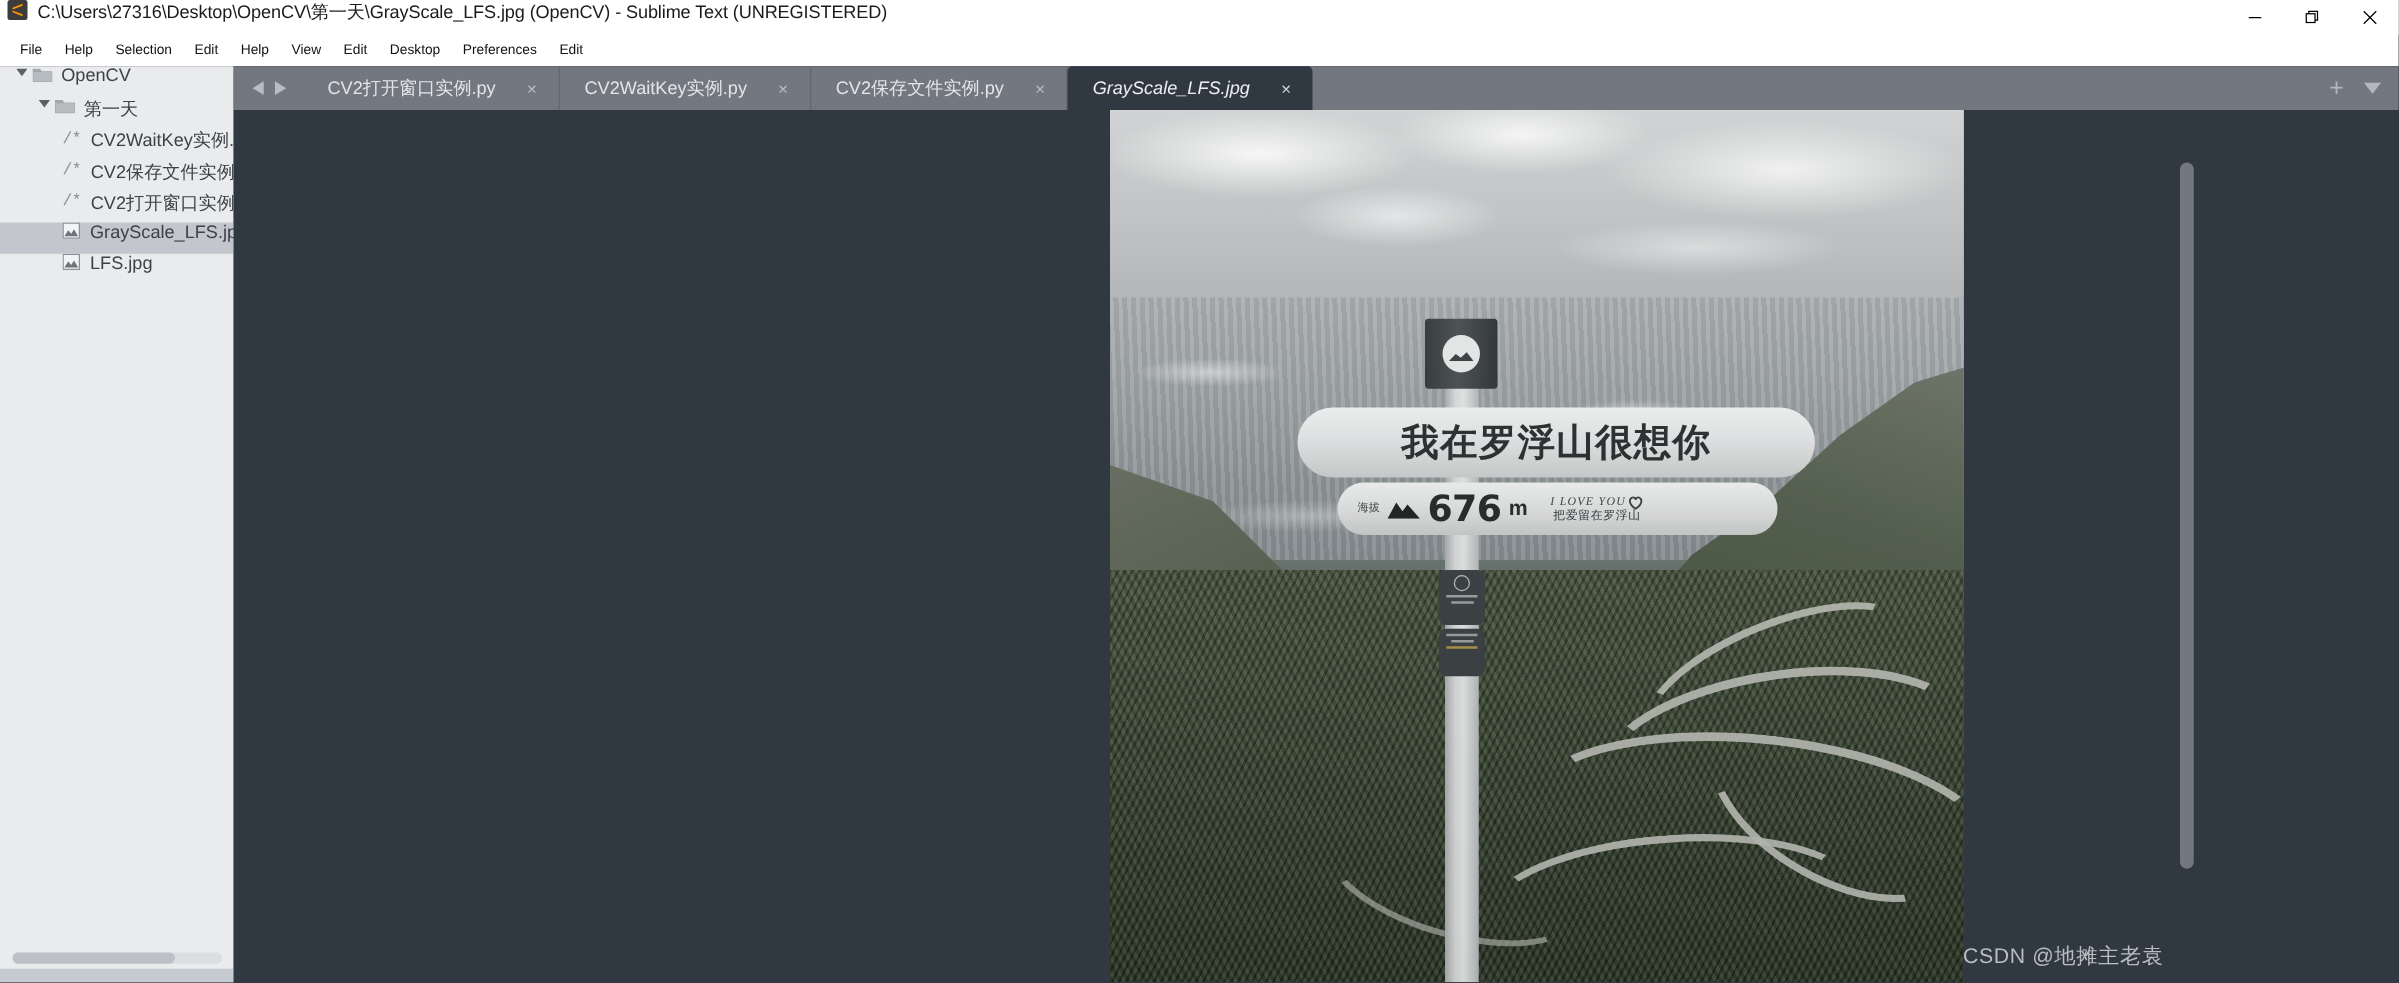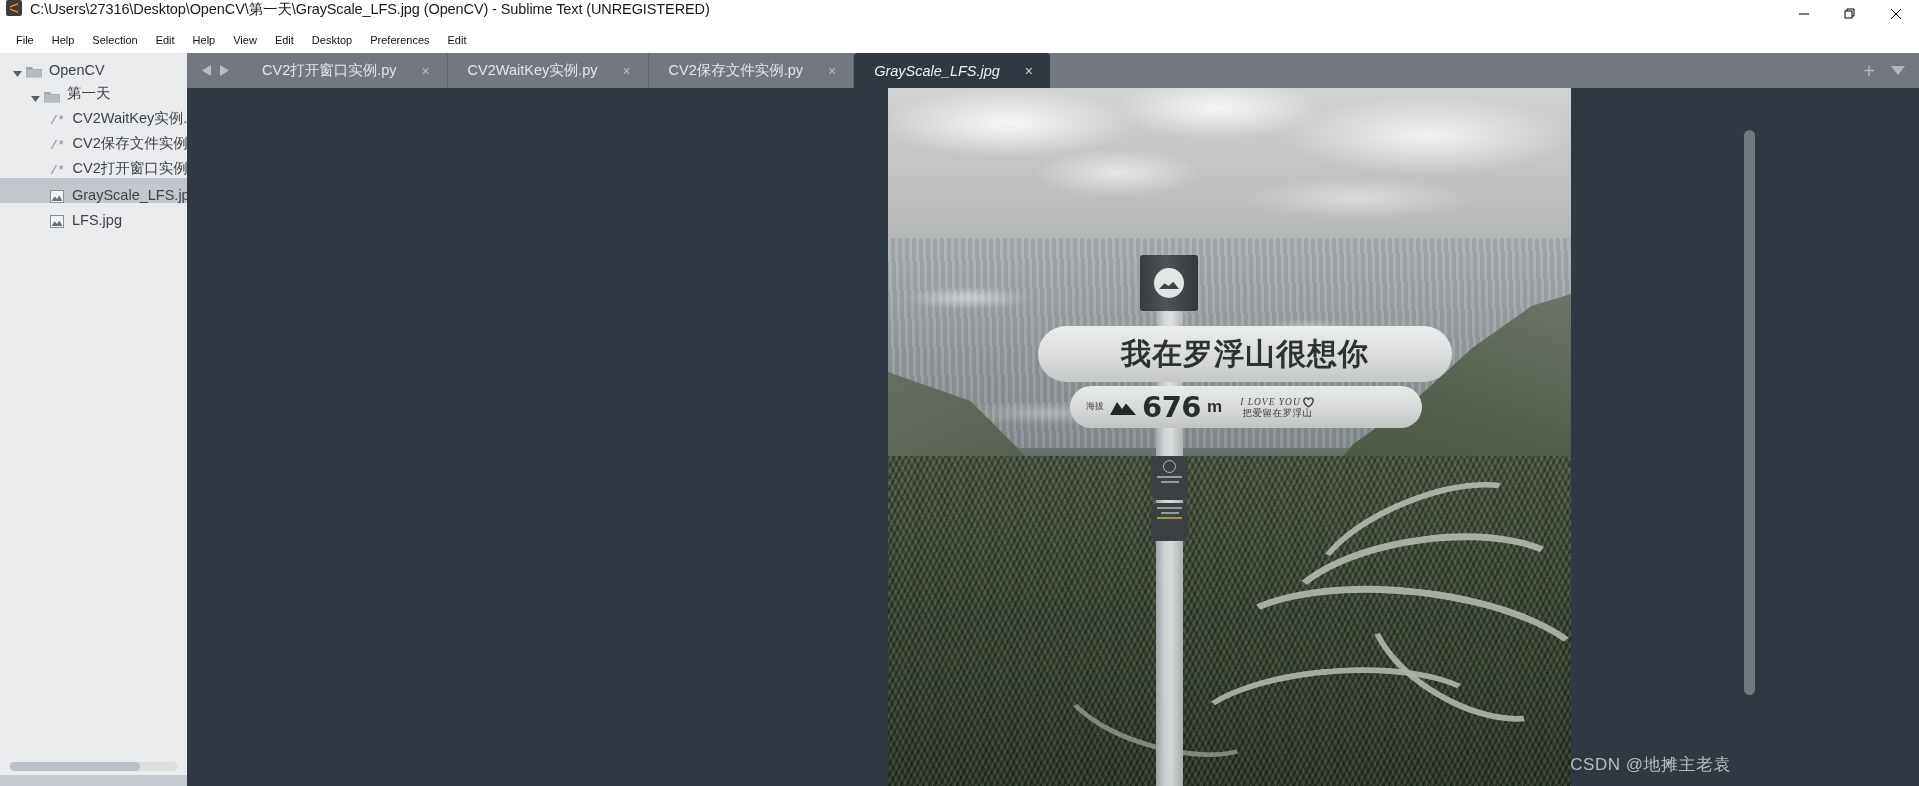--- a/index.html
+++ b/index.html
@@ -55,21 +55,21 @@
   
   .sidebar {
     width: 187px; height: 733px; background: #eaebed;
     position: relative; flex: 0 0 187px; overflow: hidden;
   }
   .sidebar-head {
     font-size: 13px; font-weight: bold; color: #6b7179;
     letter-spacing: 0.5px; padding: 13px 0 6px 17px;
   }
   .tree-row {
-    display: flex; align-items: flex-end; height: 25px;
+    display: flex; align-items: flex-start; height: 25px;
     font-size: 14.5px; color: #3e4248; white-space: nowrap;
     padding-left: 0px;
   }
   .tree-row.selected { background: #c3c6cc; }
   .twisty {
     width: 18px; display: flex; align-items: center; justify-content: center;
     flex: 0 0 18px;
   }
   .twisty svg { display: block; }
   .folder-ic { margin-right: 7px; flex: 0 0 auto; display: block; }

